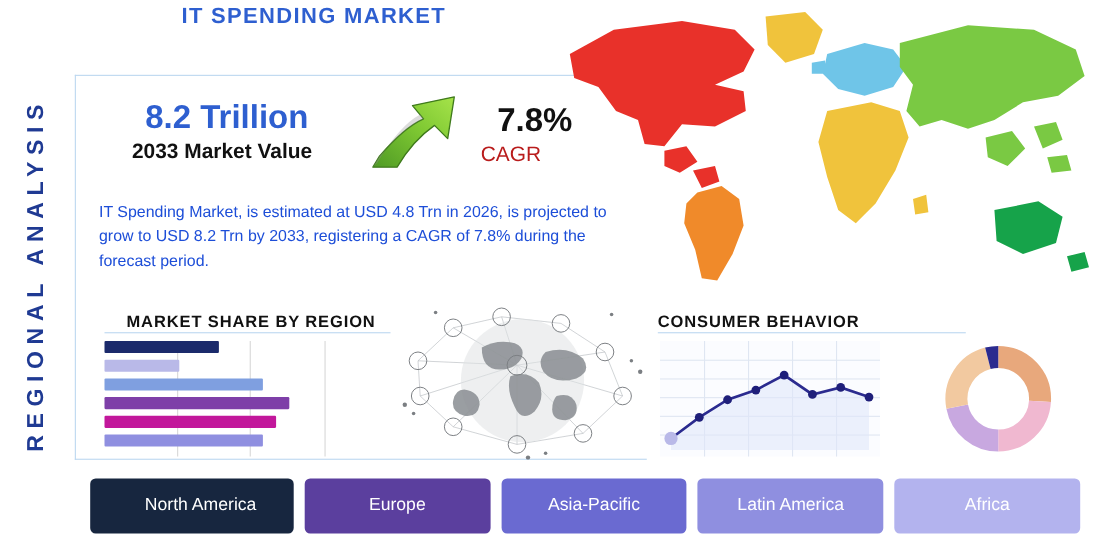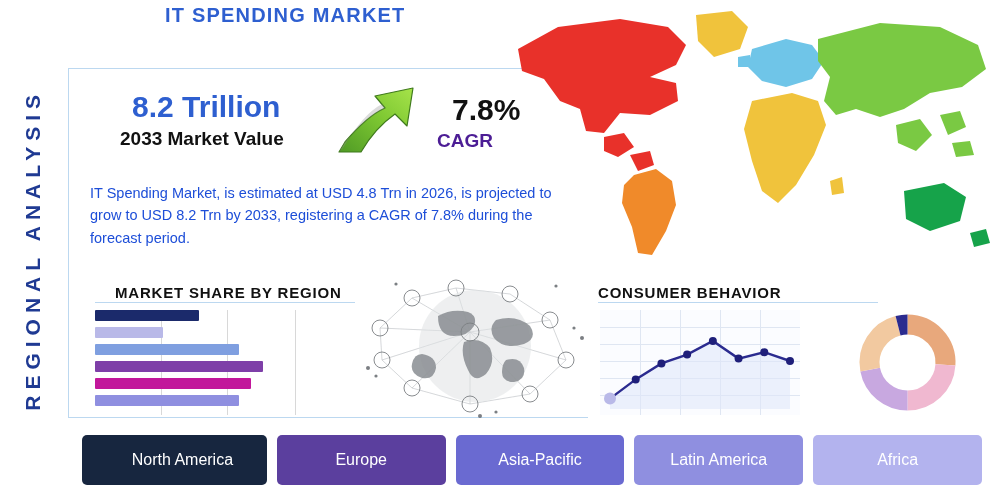--- a/index.html
+++ b/index.html
@@ -35,21 +35,21 @@
   #kpi-value{
     position:absolute;left:42px;top:0px;font-size:30px;font-weight:bold;color:#2e5fd0;
   }
   #kpi-value-sub{
     position:absolute;left:30px;top:38px;font-size:19px;font-weight:bold;color:#111;
   }
   #kpi-cagr{
     position:absolute;left:345px;top:3px;font-size:30px;font-weight:bold;color:#111;margin-left:17px;
   }
   #kpi-cagr-sub{
-    position:absolute;left:347px;top:40px;font-size:19px;font-weight:bold;color:#4c1d95;
+    position:absolute;left:347px;top:40px;font-size:19px;font-weight:normal;color:#b91c1c;
   }
   #arrow{position:absolute;left:245px;top:-8px;width:90px;height:75px;}
   #desc{
     position:absolute;left:90px;top:182px;width:495px;
     font-size:14.5px;line-height:1.55;color:#1d4ed8;
   }
   
   .sec-h{
     position:absolute;font-size:15px;font-weight:bold;letter-spacing:.8px;color:#111;
   }

